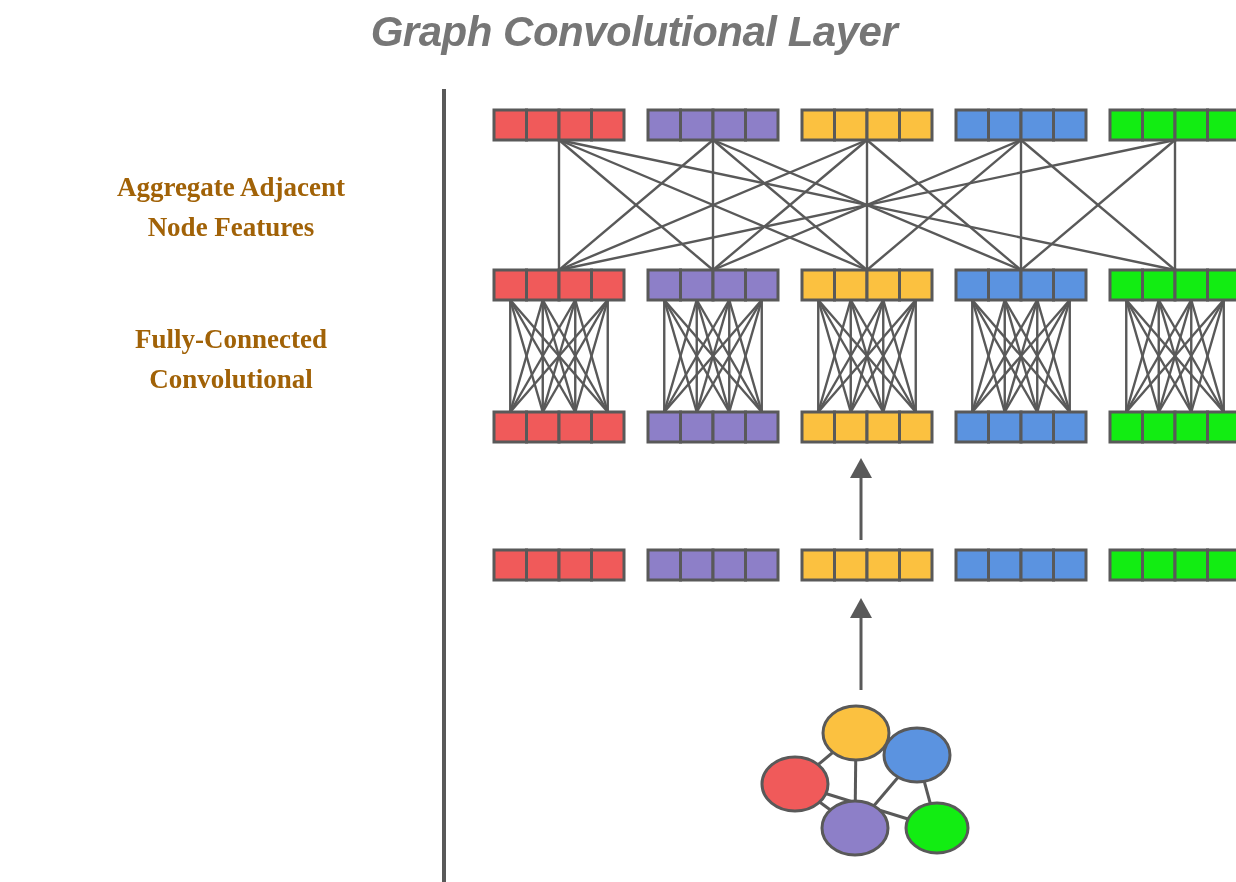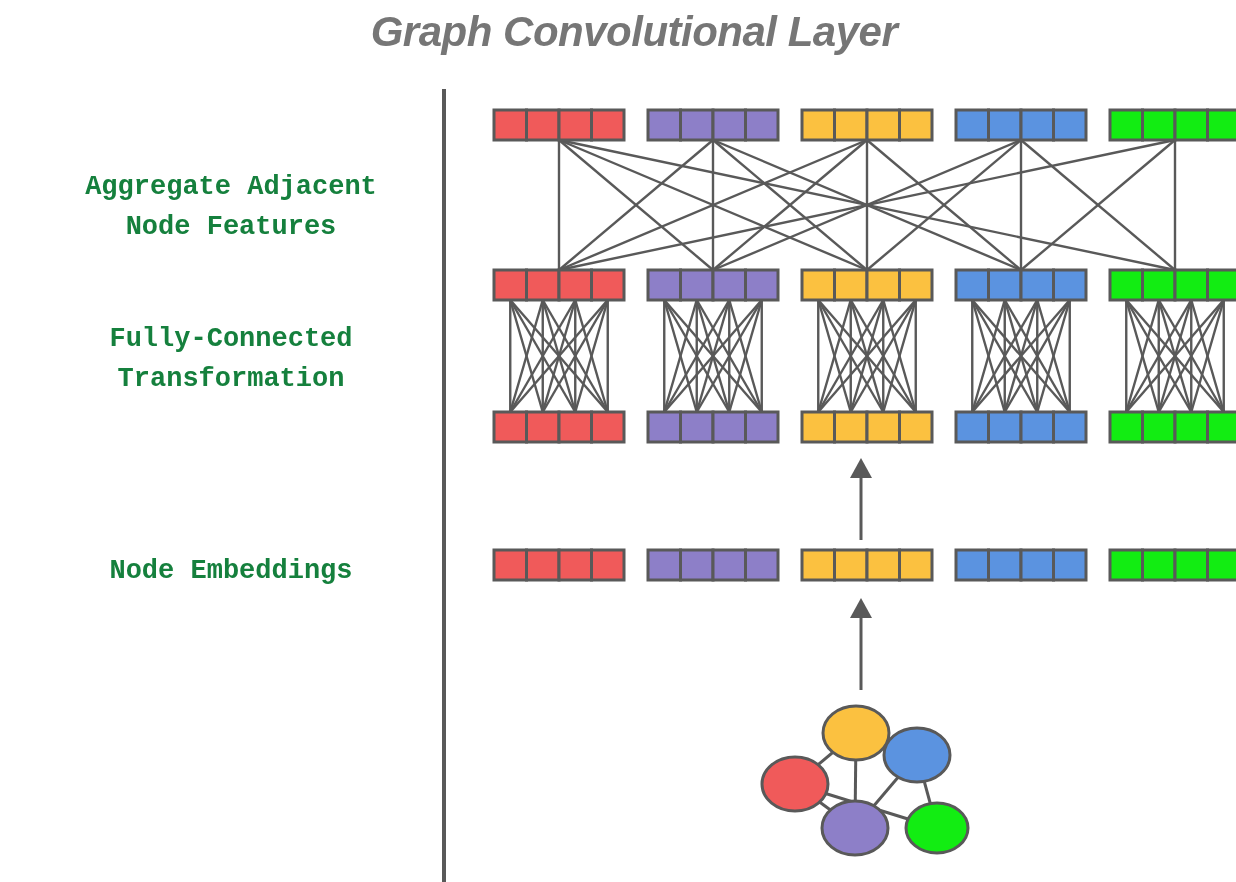--- a/index.html
+++ b/index.html
@@ -32,23 +32,23 @@
     font-style: italic;
     color: #767676;
     letter-spacing: -0.5px;
     font-family: "Liberation Sans", sans-serif;
   }
   .row-label {
     position: absolute;
     text-align: center;
     font-size: 27px;
     font-weight: bold;
-    color: #15803d;
+    color: #a16207;
     line-height: 1.48;
-    font-family: Liberation Mono, monospace;
+    font-family: Liberation Serif, serif;
     white-space: pre-line;
   }
   #label-aggregate { left: 20px; top: 168px; width: 390px; }
   #label-fc        { left: 20px; top: 320px; width: 390px; }
   #label-embed     { left: 20px; top: 552px; width: 390px; }
   #label-input     { left: 20px; top: 765px; width: 390px; }
 
   svg.layer {
     position: absolute;
     left: 0; top: 0;
@@ -96,22 +96,21 @@
 
 <div id="stage">
 
   <div id="title">Graph Convolutional Layer</div>
 
   <div id="divider"></div>
 
   <div class="row-label" id="label-aggregate">Aggregate Adjacent
 Node Features</div>
   <div class="row-label" id="label-fc">Fully-Connected
-Transformation</div>
-  <div class="row-label" id="label-embed">Node Embeddings</div>
+Convolutional</div>
 
   <svg class="layer" id="svg-main" viewBox="0 0 1236 882">
       <g>
         <line x1="543" y1="270" x2="543" y2="140" class="edge"></line>
         <line x1="851" y1="270" x2="543" y2="140" class="edge"></line>
         <line x1="697" y1="270" x2="543" y2="140" class="edge"></line>
         <line x1="1159" y1="270" x2="543" y2="140" class="edge"></line>
         <line x1="697" y1="270" x2="697" y2="140" class="edge"></line>
         <line x1="543" y1="270" x2="697" y2="140" class="edge"></line>
         <line x1="851" y1="270" x2="697" y2="140" class="edge"></line>

